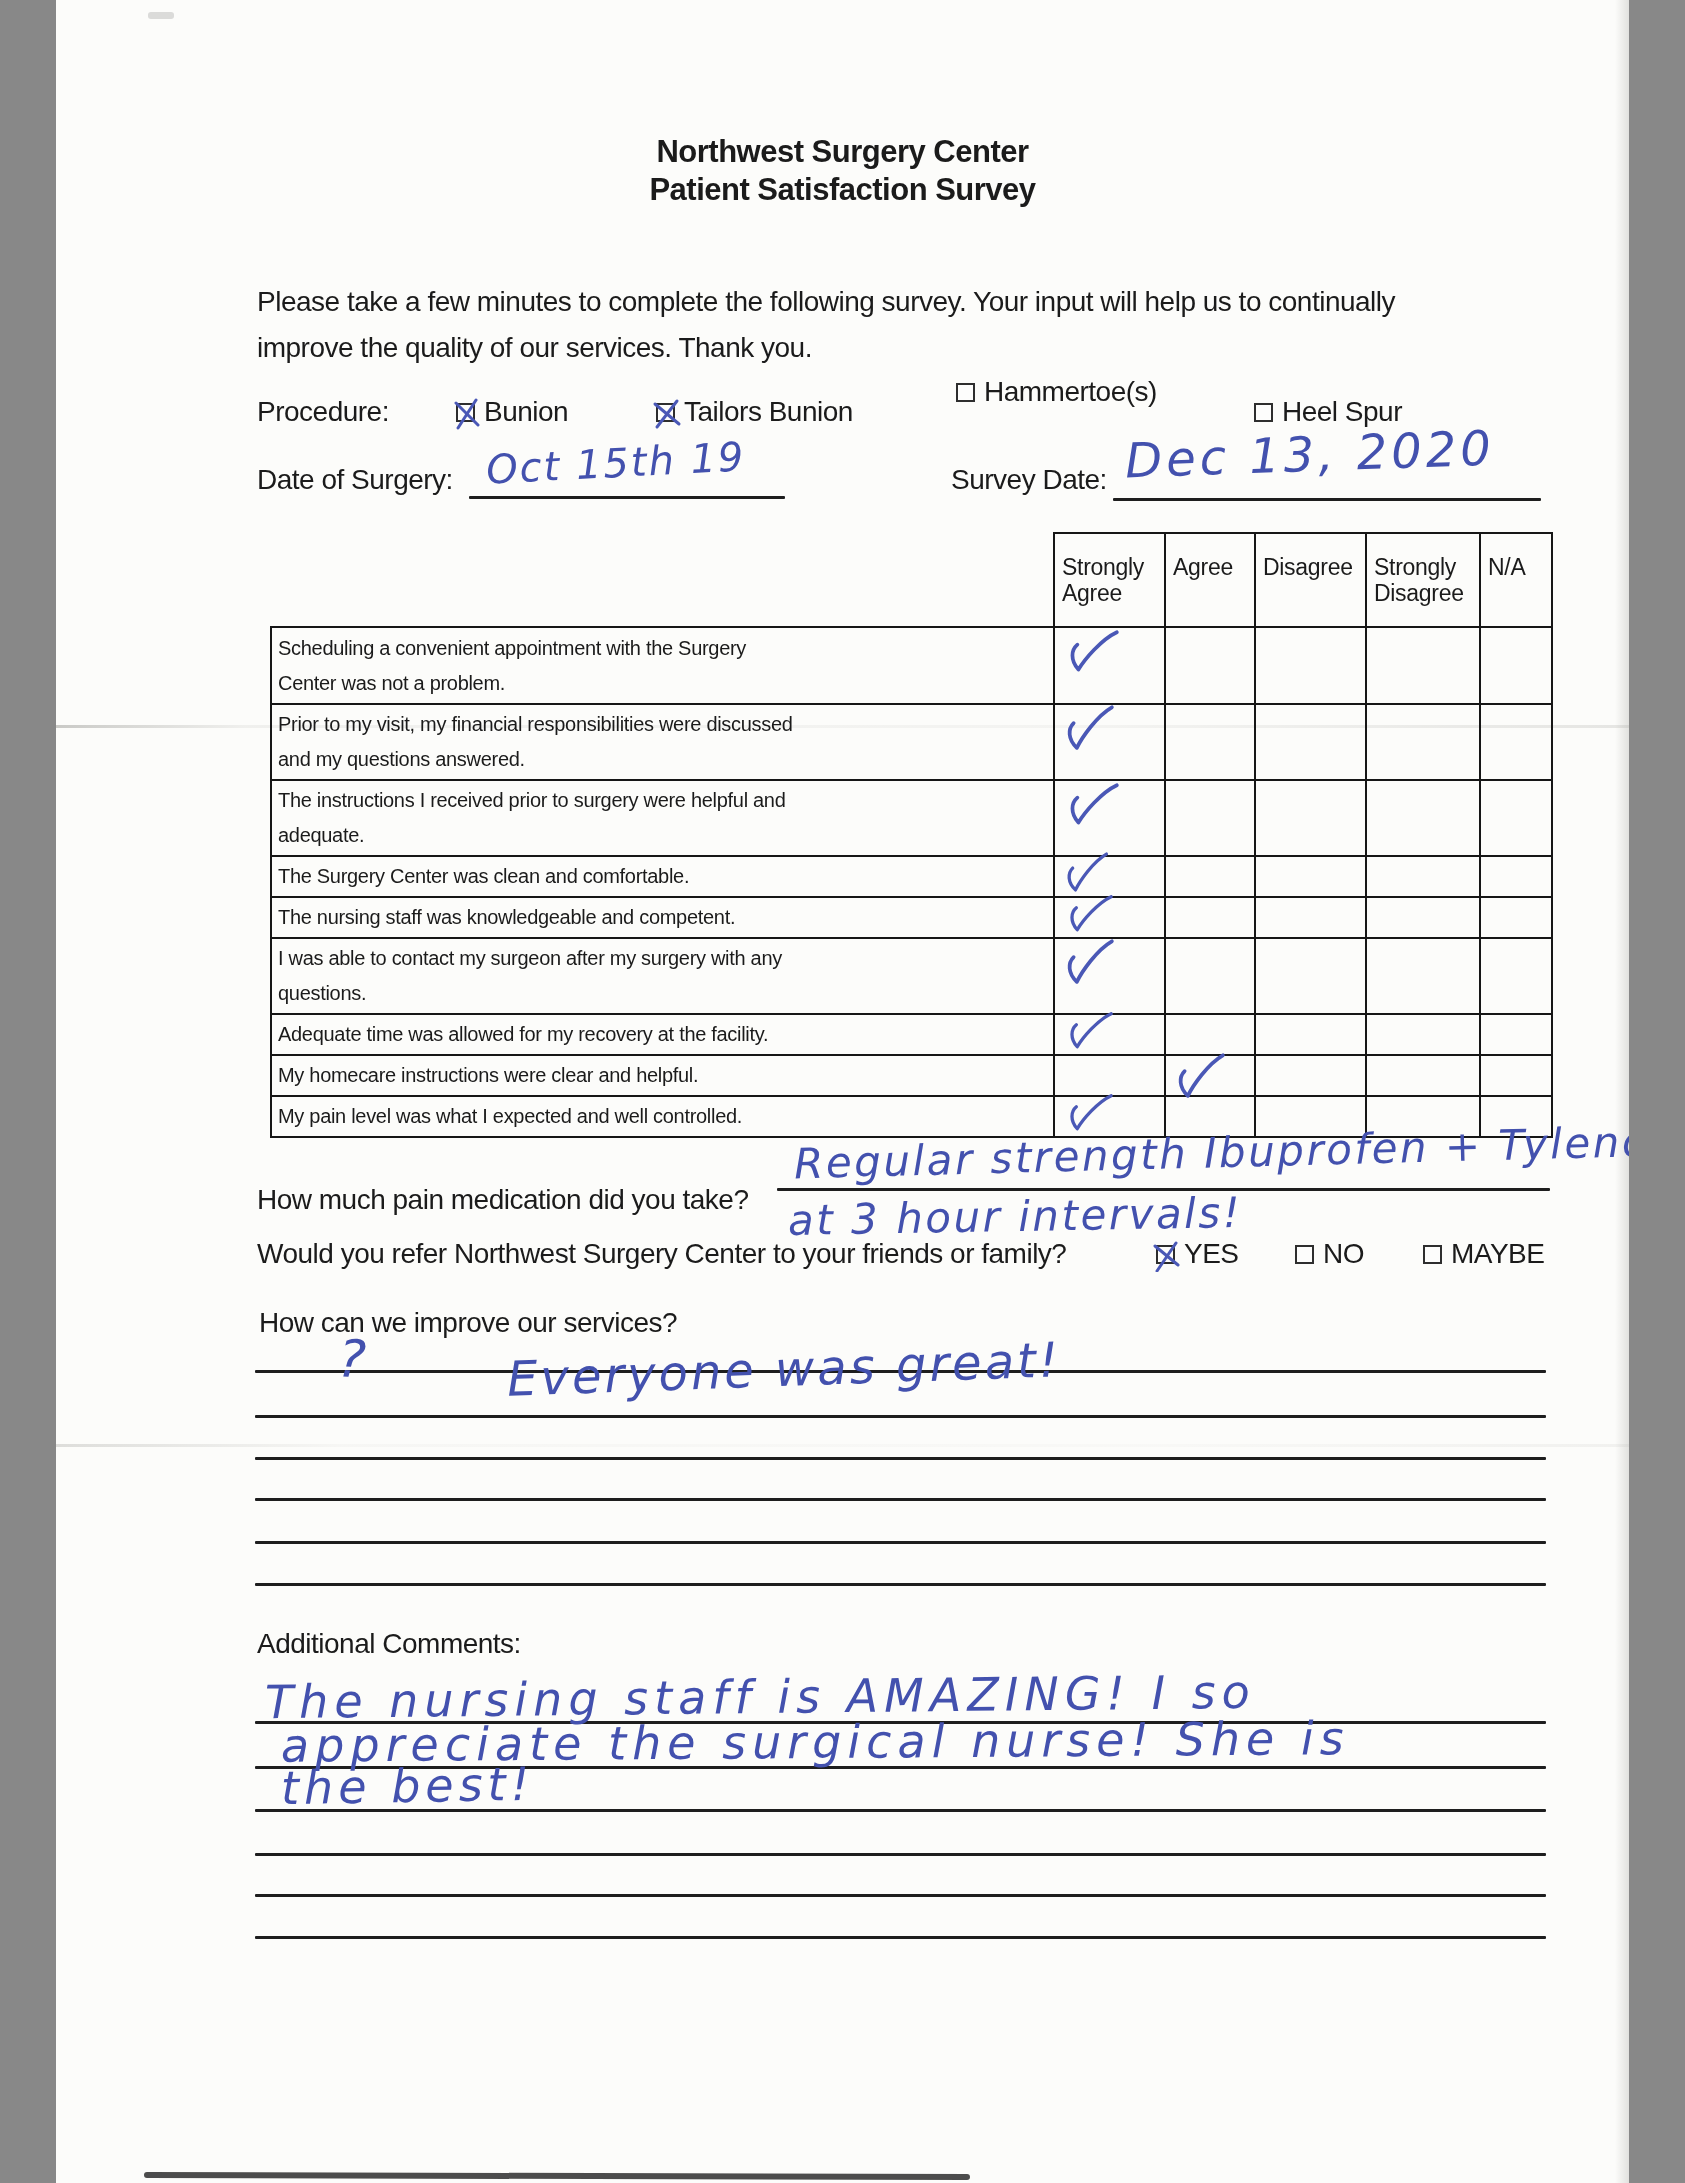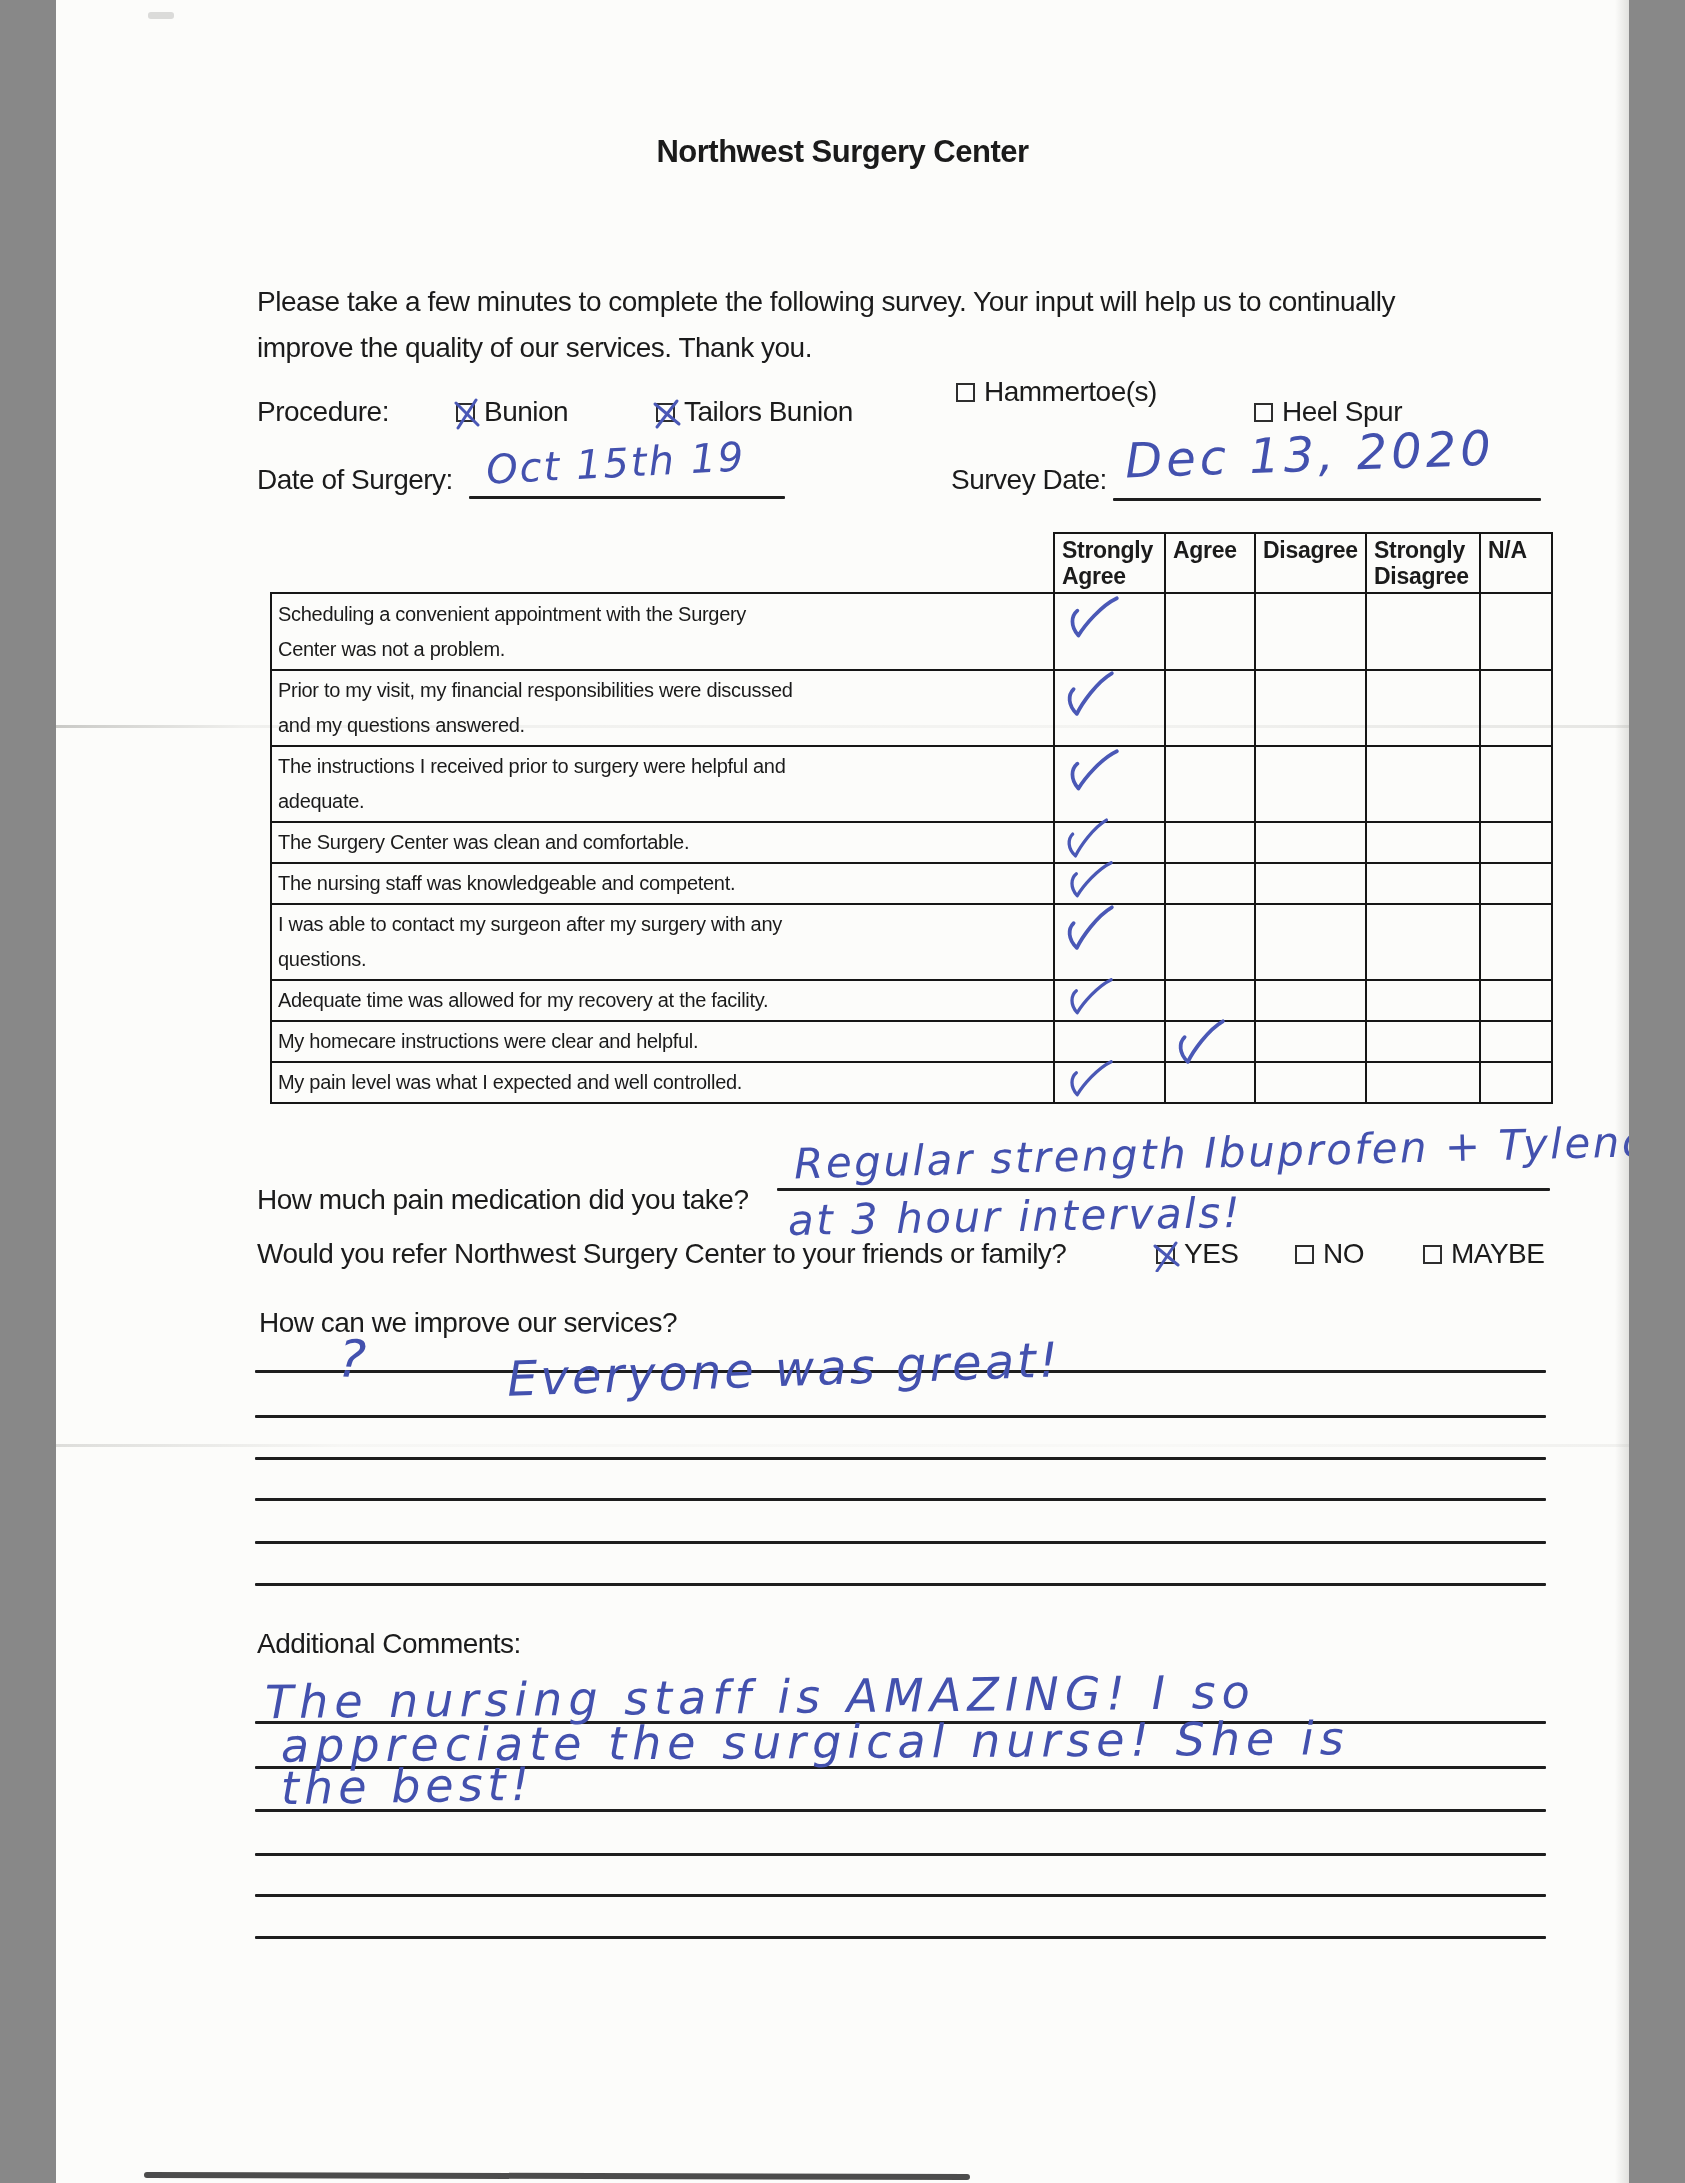--- a/index.html
+++ b/index.html
@@ -22,22 +22,22 @@
   
   .rule { position:absolute; height:3px; background:#1e1e1e; border-radius:1px; }
   
   .hw { position:absolute; font-family:"DejaVu Sans", sans-serif; font-style:italic;
         color:#4351ae; white-space:nowrap; }
   
   table.ratings { position:absolute; left:214px; top:532px; width:1282px;
                   border-collapse:collapse; table-layout:fixed; }
   table.ratings td, table.ratings th { border:2.5px solid #161616; overflow:visible; }
   table.ratings th.spacer { border:none; background:transparent; }
-  table.ratings th { font-weight:bold; font-size:23px; line-height:26px;
-                     text-align:left; vertical-align:top; padding:3px 7px; letter-spacing:-0.3px; }
+  table.ratings th { font-weight:normal; font-size:23px; line-height:26px;
+                     text-align:left; vertical-align:top; padding:20px 7px; letter-spacing:-0.3px; }
   td.stmt { font-size:20px; line-height:35px; letter-spacing:-0.3px;
             padding:2px 6px; vertical-align:middle; white-space:pre-line; }
   td.rc { position:relative; }
   .check { position:absolute; left:12px; top:1px; width:54px; height:50px; pointer-events:none; }
   tbody tr:nth-child(2n) .check { transform:rotate(-5deg); left:9px; }
   tbody tr:nth-child(4) .check, tbody tr:nth-child(5) .check,
   tbody tr:nth-child(7) .check, tbody tr:nth-child(9) .check { top:-4px; width:48px; height:44px; }
   tbody tr:nth-child(8) .check { top:-2px; }
   
   .crease1 { position:absolute; left:0; top:725px; width:100%; height:3px;
@@ -57,20 +57,21 @@
 <div class="page">
 
   <div class="speck"></div>
   <div class="crease1"></div>
   <div class="crease2"></div>
   <div class="edge-shade"></div>
   <div class="bottom-smear"></div>
 
   <div class="title">
     <div>Northwest Surgery Center</div>
+    <div>Patient Satisfaction Survey</div>
   </div>
 
   <div class="intro">Please take a few minutes to complete the following survey. Your input will help us to continually
 improve the quality of our services. Thank you.</div>
 
   <div class="label" style="position:absolute;left:201px;top:396px;">Procedure:</div>
 
   <div class="opt" style="left:400px;top:396px;">
     <span class="cb">
       <svg class="xmark" viewBox="0 0 31 33">

